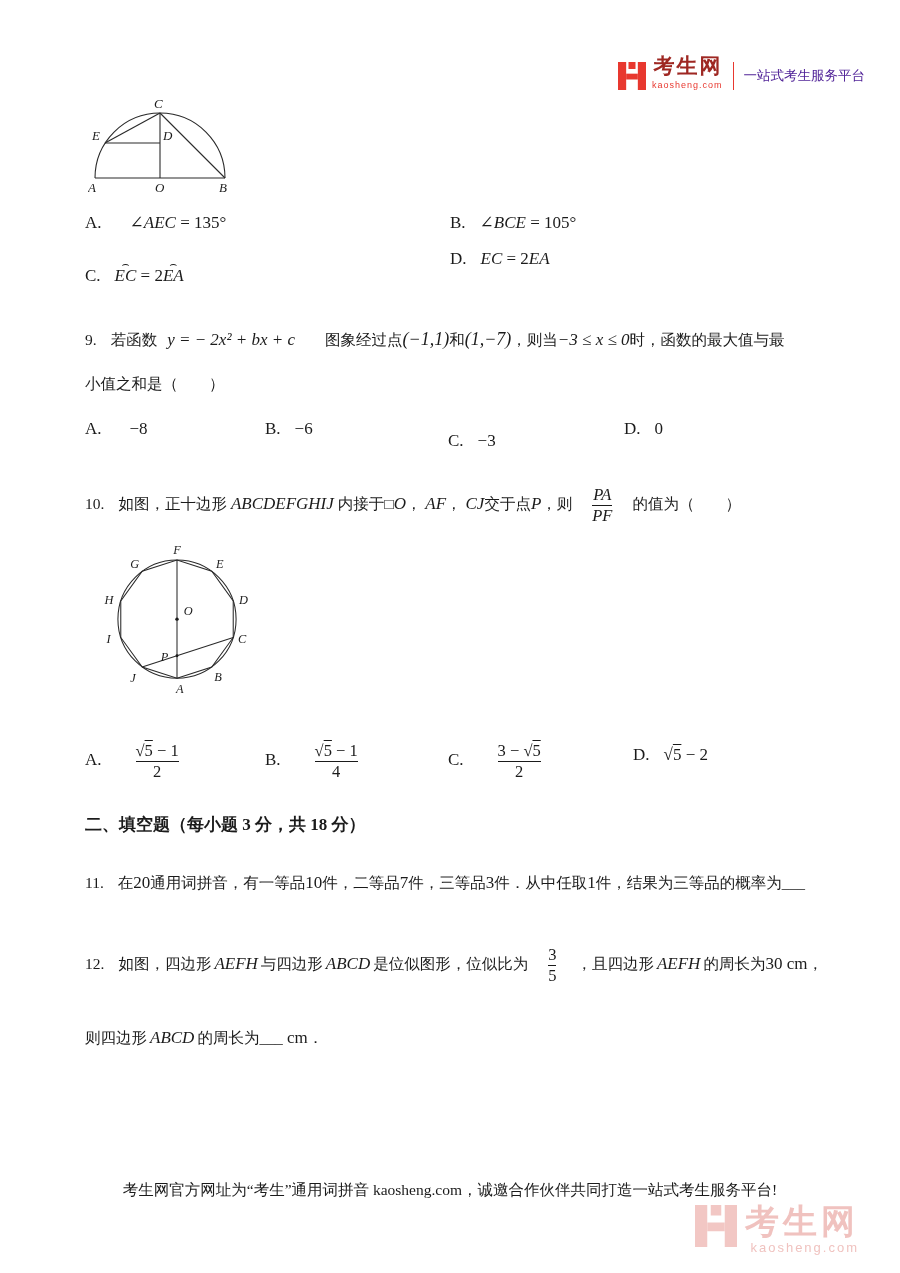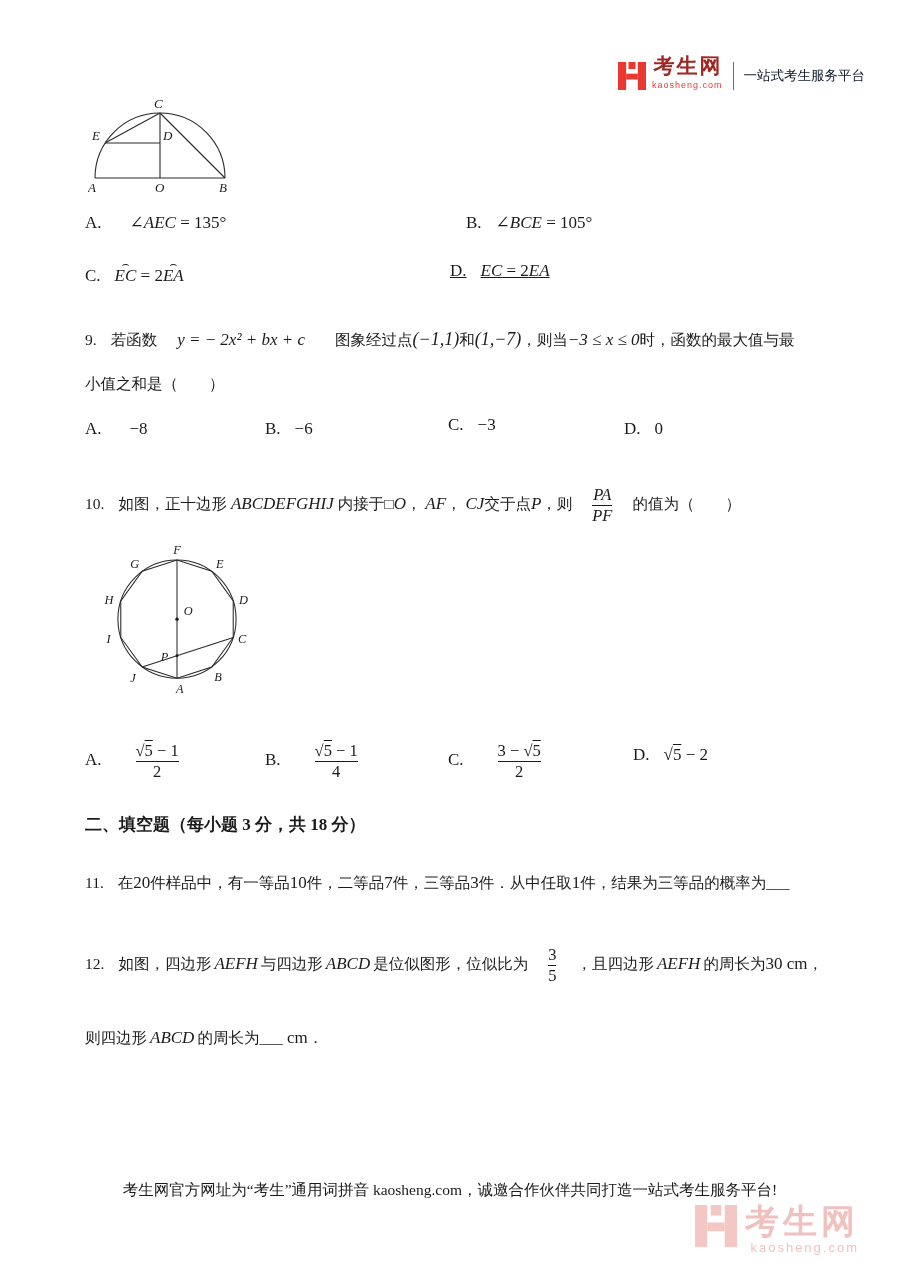--- a/index.html
+++ b/index.html
@@ -36,21 +36,21 @@
     <rect x="0" y="0" width="7" height="24" fill="#e8382f"></rect>
     <rect x="17" y="0" width="7" height="24" fill="#e8382f"></rect>
     <rect x="7" y="10" width="10" height="5" fill="#e8382f"></rect>
     <rect x="9" y="0" width="6" height="6" fill="#e8382f"></rect>
   </svg>
   <div style="display:flex;flex-direction:column;align-items:flex-end;margin-right:10px;">
     <span style="font-size:21px;font-weight:bold;color:#9e2722;font-family:'Liberation Sans',sans-serif;letter-spacing:2px;">考生网</span>
     <span style="font-size:9px;color:#e8382f;letter-spacing:1px;font-family:'Liberation Sans',sans-serif;">kaosheng.com</span>
   </div>
   <div style="width:1px;height:28px;background:#e8382f;margin-right:10px;"></div>
-  <span style="font-size:13.5px;color:#0f172a;padding-bottom:5px;font-family:'Liberation Sans',sans-serif;">一站式考生服务平台</span>
+  <span style="font-size:13.5px;color:#4c1d95;padding-bottom:5px;font-family:'Liberation Sans',sans-serif;">一站式考生服务平台</span>
 </div>
 
 <svg class="abs" style="left:88px;top:96px;" width="150" height="100" viewBox="0 0 150 100">
   <g fill="none" stroke="#2a2a2a" stroke-width="1.1">
     <path d="M 7 82 A 65 65 0 0 1 137 82"></path>
     <line x1="7" y1="82" x2="137" y2="82"></line>
     <line x1="72" y1="17" x2="72" y2="82"></line>
     <line x1="17" y1="47" x2="72" y2="47"></line>
     <line x1="17" y1="47" x2="72" y2="17"></line>
     <line x1="72" y1="17" x2="137" y2="82"></line>
@@ -60,33 +60,33 @@
     <text x="4" y="44">E</text>
     <text x="75" y="44">D</text>
     <text x="0" y="96">A</text>
     <text x="67" y="96">O</text>
     <text x="131" y="96">B</text>
   </g>
 </svg>
 
 <div class="abs line m17" style="left:85px;top:210px;"><span class="opt-label">A.</span><span class="gap28"></span><span>∠</span><span class="mi">AEC</span><span> = 135°</span></div>
 
-<div class="abs line m17" style="left:450px;top:210px;margin-left:16px;"><span class="opt-label">B.</span><span class="gap14"></span><span>∠</span><span class="mi">BCE</span><span> = 105°</span></div>
+<div class="abs line m17" style="left:450px;top:210px;"><span class="opt-label">B.</span><span class="gap14"></span><span>∠</span><span class="mi">BCE</span><span> = 105°</span></div>
 
 <div class="abs line m17" style="left:85px;top:263px;"><span class="opt-label">C.</span><span class="gap14"></span><span class="arcw"><span class="arc">⌢</span><span class="mi">EC</span></span><span> = 2</span><span class="arcw"><span class="arc">⌢</span><span class="mi">EA</span></span></div>
 
-<div class="abs line m17" style="left:450px;top:258px;text-decoration:underline;"><span class="opt-label">D.</span><span class="gap14"></span><span class="mi">EC</span><span> = 2</span><span class="mi">EA</span></div>
+<div class="abs line m17" style="left:450px;top:246px;"><span class="opt-label">D.</span><span class="gap14"></span><span class="mi">EC</span><span> = 2</span><span class="mi">EA</span></div>
 
-<div class="abs line" style="left:85px;top:326px;"><span>9.</span><span class="gap14"></span><span>若函数</span><span class="mi m17" style="margin:0 30px 0 20px;">y = − 2x² + bx + c</span><span>图象经过点</span><span class="mi m19">(−1,1)</span><span>和</span><span class="mi m19">(1,−7)</span><span>，则当</span><span class="mi m17">−3 ≤ x ≤ 0</span><span>时，函数的最大值与最</span></div>
+<div class="abs line" style="left:85px;top:326px;"><span>9.</span><span class="gap14"></span><span>若函数</span><span class="mi m17" style="margin:0 30px 0 10px;">y = − 2x² + bx + c</span><span>图象经过点</span><span class="mi m19">(−1,1)</span><span>和</span><span class="mi m19">(1,−7)</span><span>，则当</span><span class="mi m17">−3 ≤ x ≤ 0</span><span>时，函数的最大值与最</span></div>
 
 <div class="abs line" style="left:85px;top:372px;"><span>小值之和是（　　）</span></div>
 
 <div class="abs line m17" style="left:85px;top:416px;"><span class="opt-label">A.</span><span class="gap28"></span><span>−8</span></div>
 <div class="abs line m17" style="left:265px;top:416px;"><span class="opt-label">B.</span><span class="gap14"></span><span>−6</span></div>
-<div class="abs line m17" style="left:448px;top:412px;text-align:right;"><span class="opt-label">C.</span><span class="gap14"></span><span>−3</span></div>
+<div class="abs line m17" style="left:448px;top:428px;text-align:right;"><span class="opt-label">C.</span><span class="gap14"></span><span>−3</span></div>
 <div class="abs line m17" style="left:624px;top:416px;"><span class="opt-label">D.</span><span class="gap14"></span><span>0</span></div>
 
 <div class="abs line" style="left:85px;top:486px;"><span>10.</span><span class="gap14"></span><span>如图，正十边形</span><span class="mi m17" style="margin:0 4px;">ABCDEFGHIJ</span><span>内接于</span><span>□</span><span class="mi m17">O</span><span>， </span><span class="mi m17">AF</span><span>， </span><span class="mi m17">CJ</span><span>交于点</span><span class="mi m17">P</span><span>，则</span><span class="frac mi"><span class="num">PA</span><span class="bar"></span><span class="den">PF</span></span><span>的值为（　　）</span></div>
 
 <svg class="abs" style="left:96px;top:541px;" width="162" height="162" viewBox="0 0 170 170">
   <g fill="none" stroke="#2a2a2a" stroke-width="1.1">
     <circle cx="85" cy="82" r="62"></circle>
     <polygon points="85,144 121.5,132.2 144,101.2 144,62.8 121.5,31.8 85,20 48.5,31.8 26,62.8 26,101.2 48.5,132.2"></polygon>
     <line x1="85" y1="20" x2="85" y2="144"></line>
     <line x1="144" y1="101.2" x2="48.5" y2="132.2"></line>
@@ -112,21 +112,21 @@
 <div class="abs line m17" style="left:85px;top:742px;"><span class="opt-label">A.</span><span class="gap14"></span><span class="frac"><span class="num"><span class="sqrt"><span>√</span><span class="rad">5</span></span><span> − 1</span></span><span class="bar"></span><span class="den">2</span></span></div>
 
 <div class="abs line m17" style="left:265px;top:742px;"><span class="opt-label">B.</span><span class="gap14"></span><span class="frac"><span class="num"><span class="sqrt"><span>√</span><span class="rad">5</span></span><span> − 1</span></span><span class="bar"></span><span class="den">4</span></span></div>
 
 <div class="abs line m17" style="left:448px;top:742px;"><span class="opt-label">C.</span><span class="gap14"></span><span class="frac"><span class="num"><span>3 − </span><span class="sqrt"><span>√</span><span class="rad">5</span></span></span><span class="bar"></span><span class="den">2</span></span></div>
 
 <div class="abs line m17" style="left:633px;top:742px;"><span class="opt-label">D.</span><span class="gap14"></span><span class="sqrt"><span>√</span><span class="rad">5</span></span><span> − 2</span></div>
 
 <div class="abs line bold" style="left:85px;top:812px;font-size:17px;"><span>二、填空题（每小题 3 分，共 18 分）</span></div>
 
-<div class="abs line" style="left:85px;top:870px;"><span>11.</span><span class="gap14"></span><span>在</span><span class="m17">20</span><span>件样品中，有一等品</span><span class="m17">10</span><span>件，二等品</span><span class="m17">7</span><span>件，三等品</span><span class="m17">3</span><span>件．从中任取</span><span class="m17">1</span><span>件，结果为三等品的概率为</span><span>___</span></div>
+<div class="abs line" style="left:85px;top:870px;"><span>11.</span><span class="gap14"></span><span>在</span><span class="m17">20</span><span>通用词拼音，有一等品</span><span class="m17">10</span><span>件，二等品</span><span class="m17">7</span><span>件，三等品</span><span class="m17">3</span><span>件．从中任取</span><span class="m17">1</span><span>件，结果为三等品的概率为</span><span>___</span></div>
 
 <div class="abs line" style="left:85px;top:946px;"><span>12.</span><span class="gap14"></span><span>如图，四边形</span><span class="mi m17" style="margin:0 3px;">AEFH</span><span>与四边形</span><span class="mi m17" style="margin:0 3px;">ABCD</span><span>是位似图形，位似比为</span><span class="frac"><span class="num">3</span><span class="bar"></span><span class="den">5</span></span><span>，且四边形</span><span class="mi m17" style="margin:0 3px;">AEFH</span><span>的周长为</span><span class="m17">30</span><span class="m17"> cm</span><span>，</span></div>
 
 <div class="abs line" style="left:85px;top:1025px;font-family:Liberation Serif, serif;"><span>则四边形</span><span class="mi m17" style="margin:0 3px;">ABCD</span><span>的周长为</span><span>___</span><span class="m17"> cm</span><span>．</span></div>
 
 <div class="abs line" style="left:0;top:1178px;width:900px;text-align:center;font-size:15.5px;"><span>考生网官方网址为“考生”通用词拼音 kaosheng.com，诚邀合作伙伴共同打造一站式考生服务平台!</span></div>
 
 <div class="abs" style="left:695px;top:1203px;display:flex;align-items:flex-start;">
   <svg width="42" height="42" viewBox="0 0 24 24" style="margin-right:8px;margin-top:2px;">
     <rect x="0" y="0" width="7" height="24" fill="#f2c7c4"></rect>

